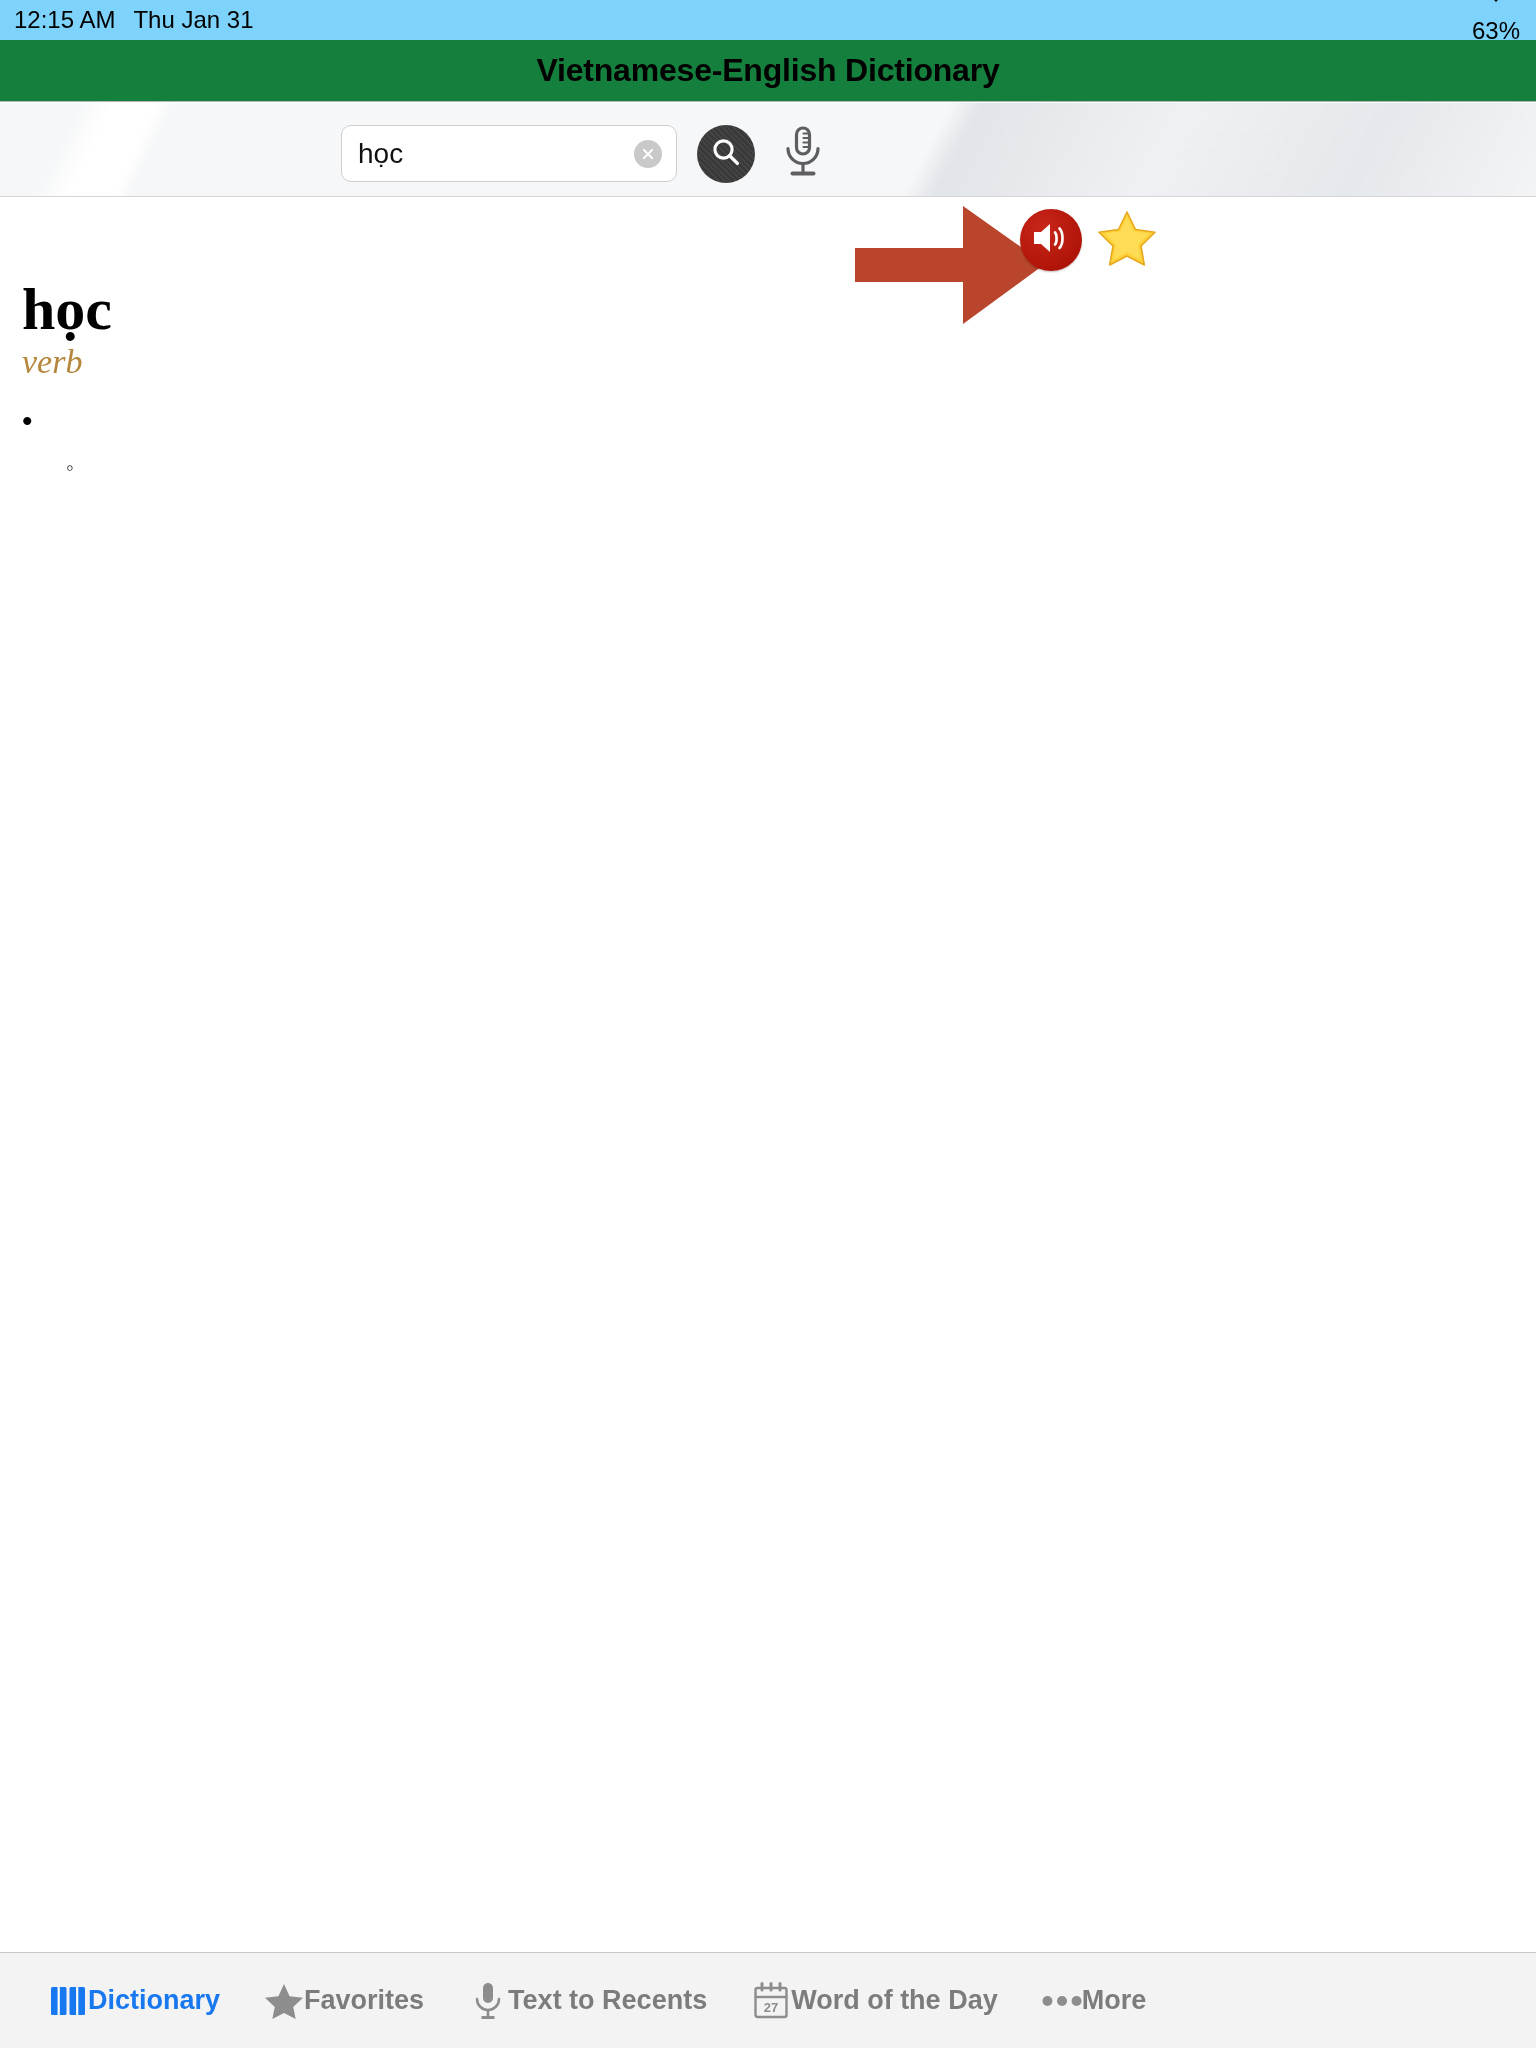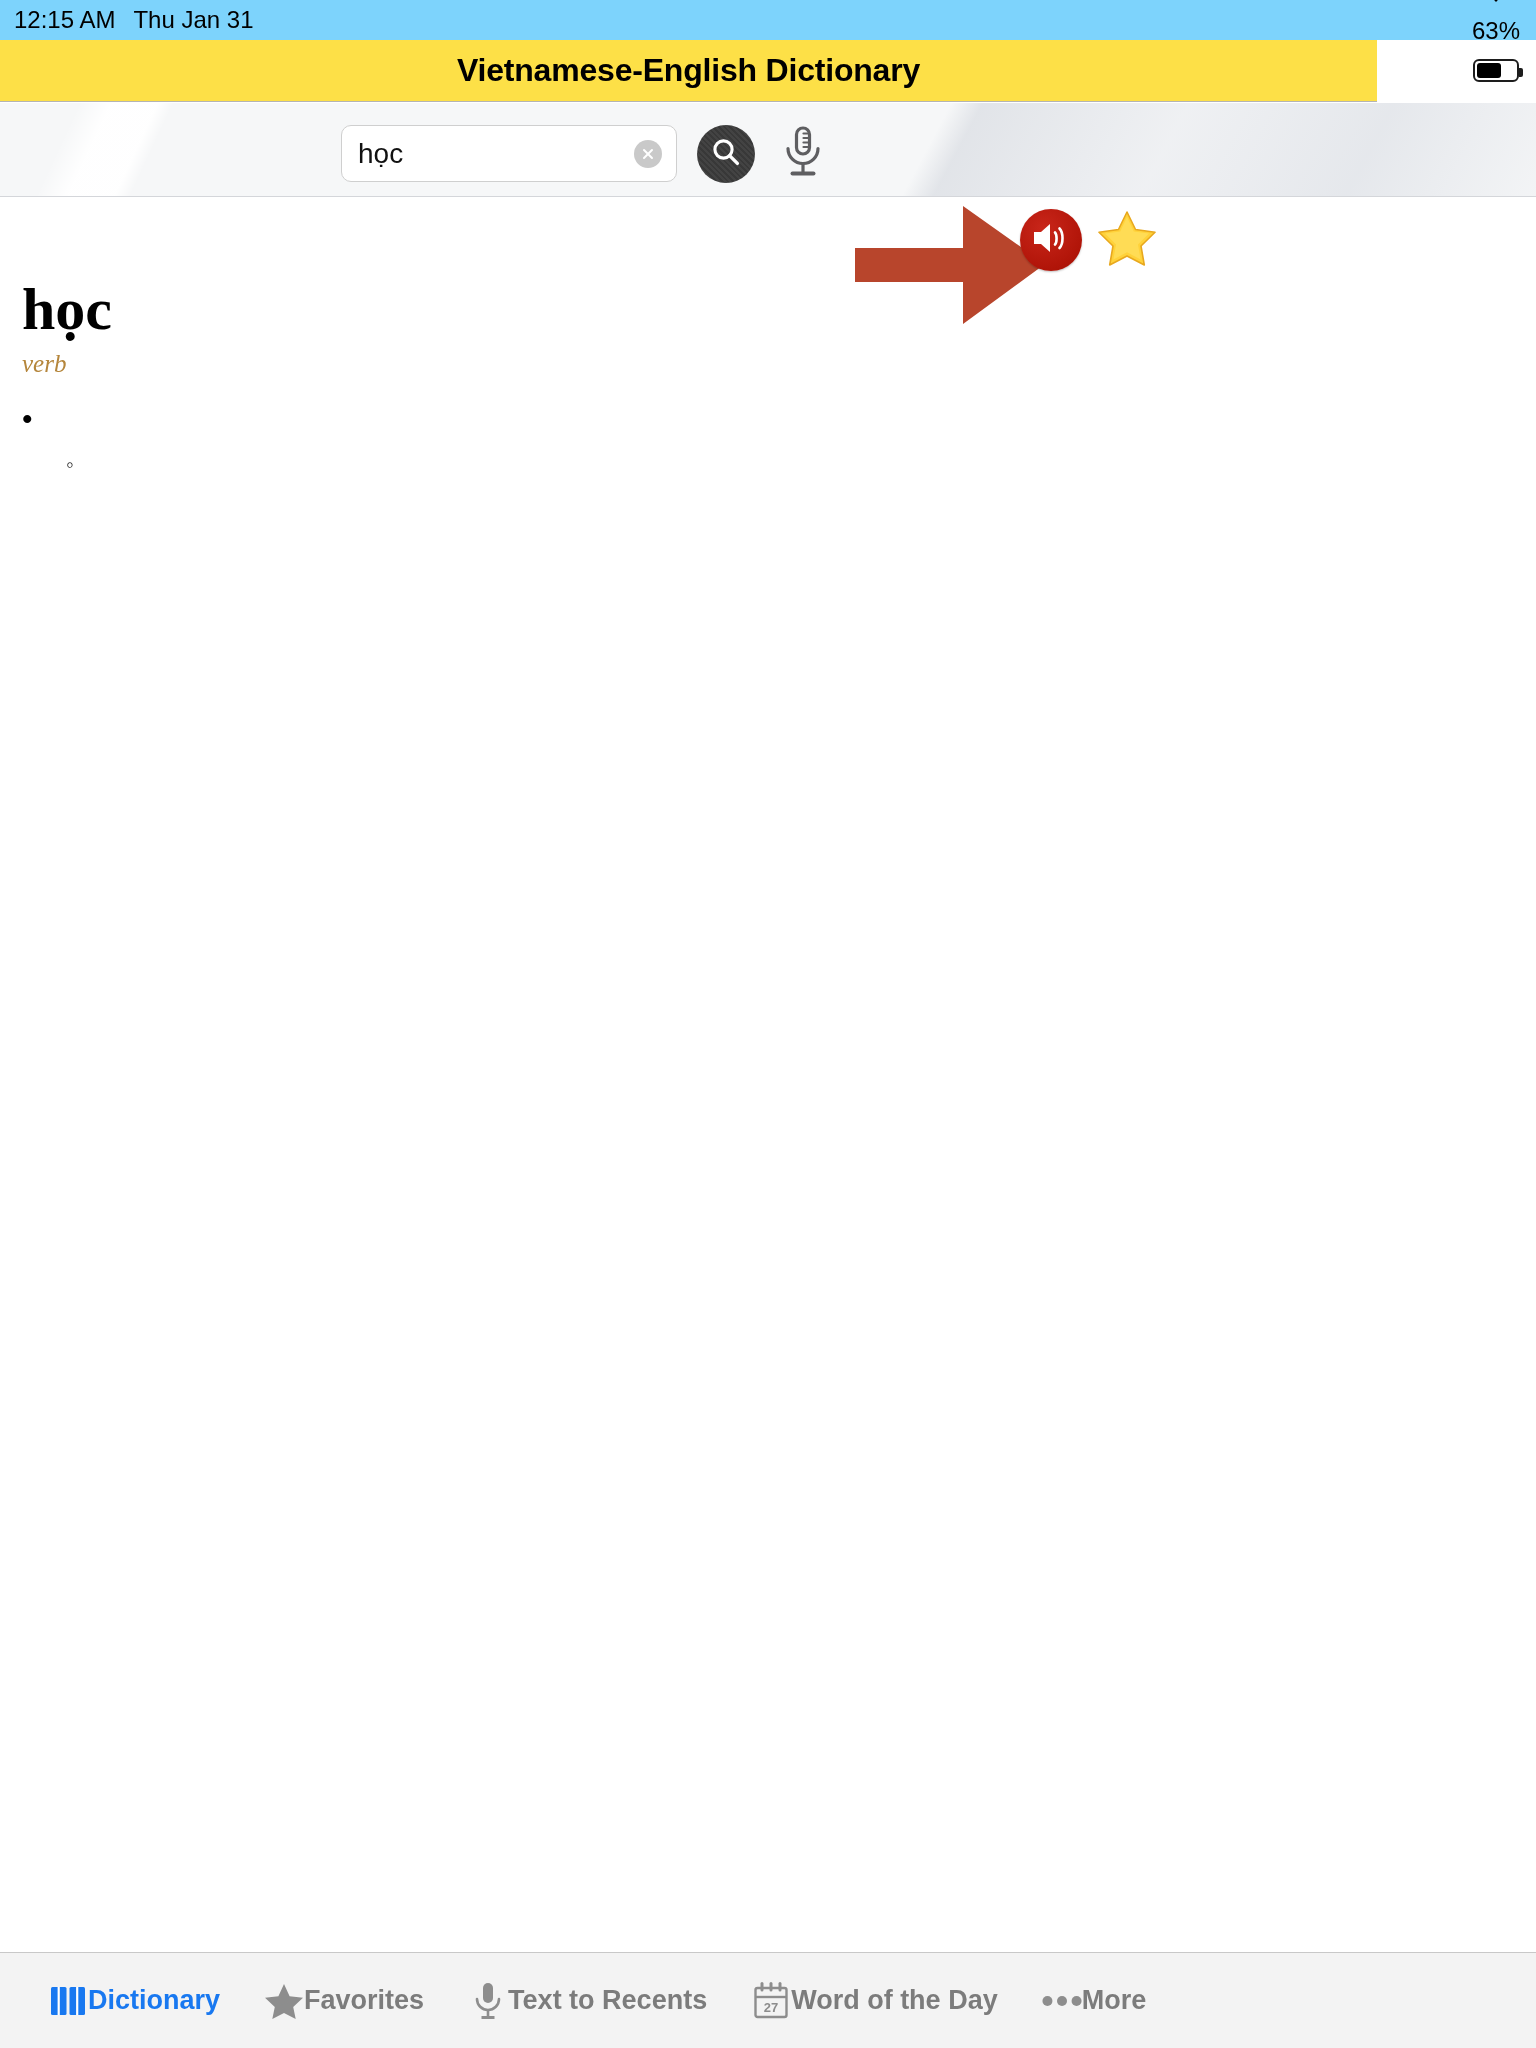--- a/index.html
+++ b/index.html
@@ -32,23 +32,23 @@
     position:relative; display:flex; align-items:center; padding:2px;
   }
   .batt:after{
     content:""; position:absolute; right:-6px; top:7px;
     width:4px; height:9px; background:#1d1d1d; border-radius:0 2px 2px 0;
   }
   .batt-fill{ height:100%; background:#000; border-radius:3px; }
 
   
   .title-bar{
-    position:absolute; top:40px; left:0; width:1377px; height:62px;
+    position:absolute; top:40px; left:0; width:1536px; height:62px;
     display:flex; align-items:center; justify-content:center;
-    background:#fde047; border-bottom:1px solid #b4b4b4;
+    background:#15803d; border-bottom:1px solid #b4b4b4;
   }
   .title-text{ font-size:32px; font-weight:bold; color:#000; letter-spacing:-0.2px; }
 
   
   .search-bar{
     position:absolute; top:103px; left:0; width:1536px; height:94px;
     background:#f6f7f8;
     border-bottom:1px solid #d4d6da;
     display:flex; align-items:center;
     overflow:hidden;
@@ -109,22 +109,22 @@
   }
 
   
   .entry{ position:absolute; top:278px; left:22px; right:24px; }
   .headword{
     font-family:"Liberation Serif", serif;
     font-size:60px; font-weight:bold; color:#000; line-height:1.05;
   }
   .pos{
     font-family:"Liberation Serif", serif;
-    font-style:italic; font-size:25px; color:#b5863c;
-    margin-top:9px; line-height:1.1;
+    font-style:italic; font-size:34px; color:#b5863c;
+    margin-top:2px; line-height:1.1;
   }
   .sense{
     font-family:"Liberation Serif", serif;
     font-size:33px; font-weight:bold; color:#000;
     margin-top:22px; display:flex; gap:12px; line-height:1.2;
   }
   .bullet{ font-size:30px; line-height:1.25; }
   .example{
     margin-top:9px; margin-left:44px;
     display:flex; gap:13px; align-items:flex-start;

